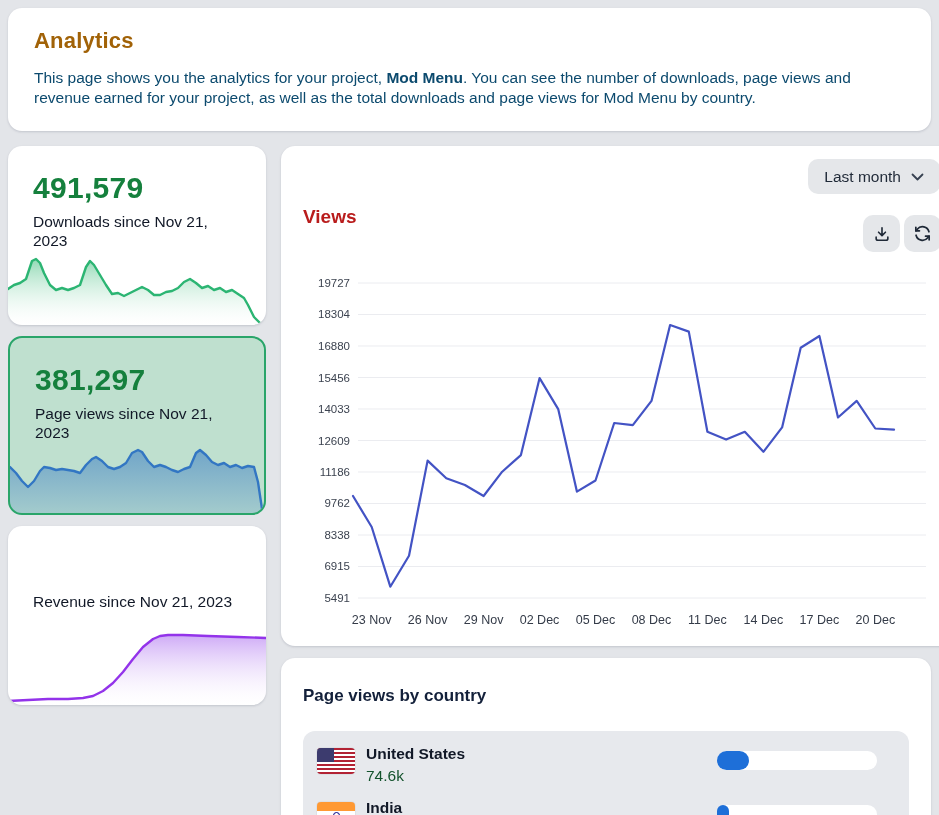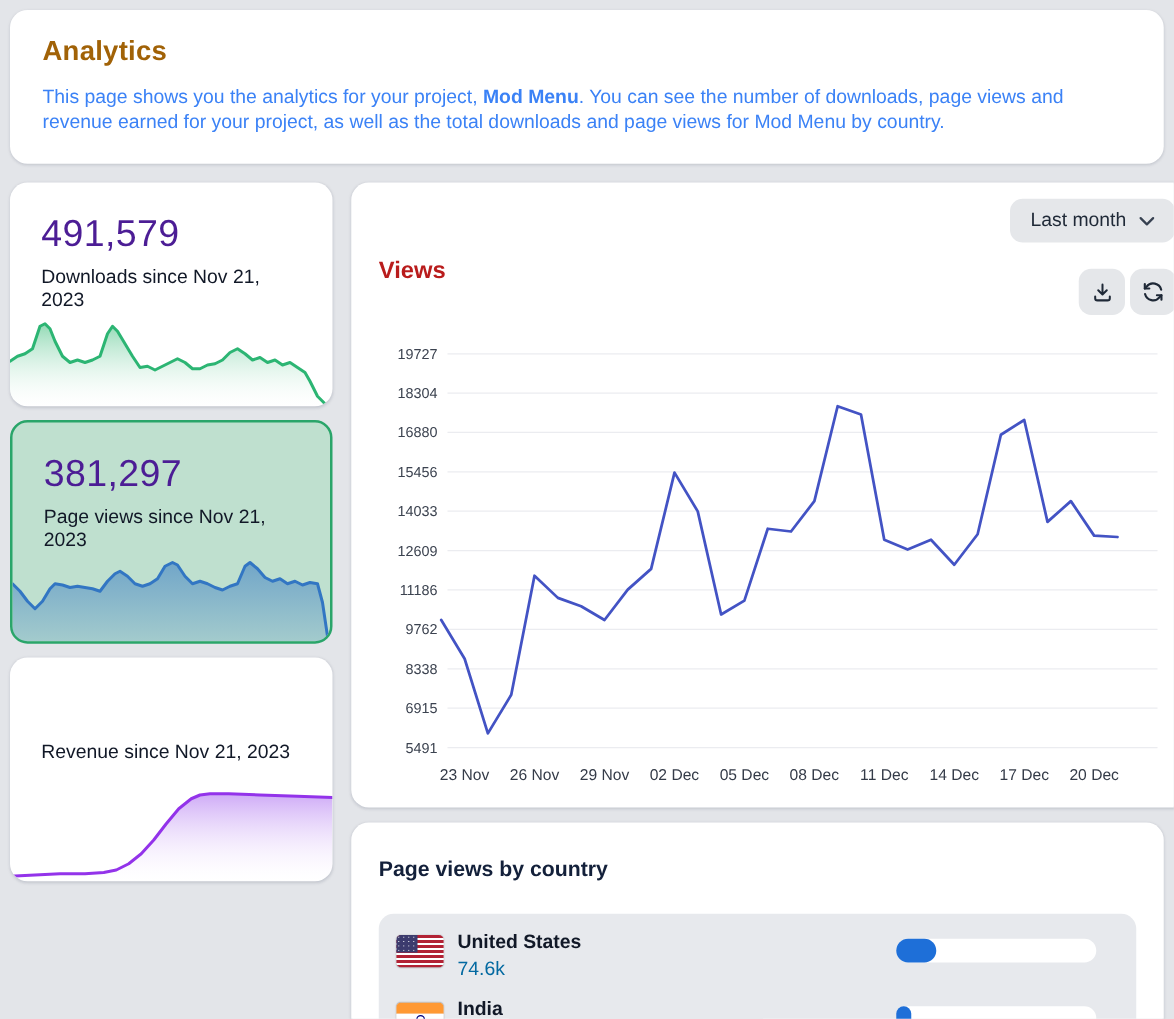--- a/index.html
+++ b/index.html
@@ -12,29 +12,29 @@
   }
   .card {
     position:absolute;
     background:#ffffff;
     border-radius:14px;
     box-shadow:0 1px 3px rgba(20,30,60,.10), 0 1px 2px rgba(20,30,60,.06);
   }
   
   #header-card { left:8px; top:8px; width:923px; height:123px; padding:20px 26px; }
   .page-title { font-size:22px; font-weight:bold; letter-spacing:.2px; color:#a16207; }
-  .page-desc { margin-top:14px; font-size:15.5px; line-height:19.5px; color:#3b82f6; max-width:885px; }
+  .page-desc { margin-top:14px; font-size:15.5px; line-height:19.5px; color:#0c4a6e; max-width:885px; }
   .page-desc b { font-weight:bold; }
   
   .stat-card { left:8px; width:258px; height:179px; overflow:hidden; cursor:pointer; }
   #stat-downloads { top:146px; }
   #stat-pageviews { top:336px; }
   #stat-revenue   { top:526px; }
   .stat-card.selected { background:#bfe0cf; border:2px solid #2aa56a; box-shadow:none; }
-  .stat-value { position:absolute; left:25px; top:25px; font-size:30px; font-weight:400; color:#4c1d95; letter-spacing:.3px; }
+  .stat-value { position:absolute; left:25px; top:25px; font-size:30px; font-weight:700; color:#15803d; letter-spacing:.3px; }
   .stat-label { position:absolute; left:25px; top:66px; width:200px; font-size:15.5px; line-height:19px; color:#111827; }
   .spark { position:absolute; left:0; bottom:0; width:100%; height:76px; display:block; }
   
   #views-card { left:281px; top:146px; width:684px; height:500px; }
   .range-btn {
     position:absolute; right:25px; top:13px; height:35px; padding:0 16px;
     background:#e5e7ea; border:none; border-radius:10px; cursor:pointer;
     display:flex; align-items:center; gap:10px;
     font-family:"Liberation Sans", sans-serif; font-size:15.5px; color:#1f2937;
   }
@@ -58,21 +58,21 @@
   .flag { position:absolute; left:0; top:3px; width:38px; height:26px; border-radius:4px; overflow:hidden; box-shadow:0 0 1px rgba(0,0,0,.35); }
   .flag-us .stripes { position:absolute; inset:0;
       background:repeating-linear-gradient(to bottom,#b22234 0 2px,#ffffff 2px 4px); }
   .flag-us .canton { position:absolute; left:0; top:0; width:17px; height:14px; background:#3c3b6e;
       background-image:radial-gradient(#ffffff 14%, transparent 16%); background-size:4px 3.5px; }
   .flag-in .saffron { position:absolute; left:0; top:0; width:100%; height:34%; background:#ff9933; }
   .flag-in .white   { position:absolute; left:0; top:34%; width:100%; height:32%; background:#ffffff; }
   .flag-in .chakra  { position:absolute; left:50%; top:50%; width:7px; height:7px; margin:-3.5px 0 0 -3.5px;
       border:1.3px solid #000080; border-radius:50%; }
   .country-name { position:absolute; left:49px; top:0; font-size:15.5px; font-weight:bold; color:#111827; }
-  .country-value { position:absolute; left:49px; top:22px; font-size:15.5px; color:#0369a1; }
+  .country-value { position:absolute; left:49px; top:22px; font-size:15.5px; color:#14532d; }
   .bar-track { position:absolute; right:18px; top:6px; width:160px; height:19px; background:#ffffff; border-radius:10px; }
   .bar-fill { position:absolute; left:0; top:0; height:19px; background:#1e6fd8; border-radius:10px; }
   svg.iconsvg { display:block; }
 </style>
 </head>
 <body>
 
 <div class="card" id="header-card">
   <div class="page-title">Analytics</div>
   <div class="page-desc"><span>This page shows you the analytics for your project, </span><b>Mod Menu</b><span>. You can see the number of downloads, page views and revenue earned for your project, as well as the total downloads and page views for Mod Menu by country.</span></div>

